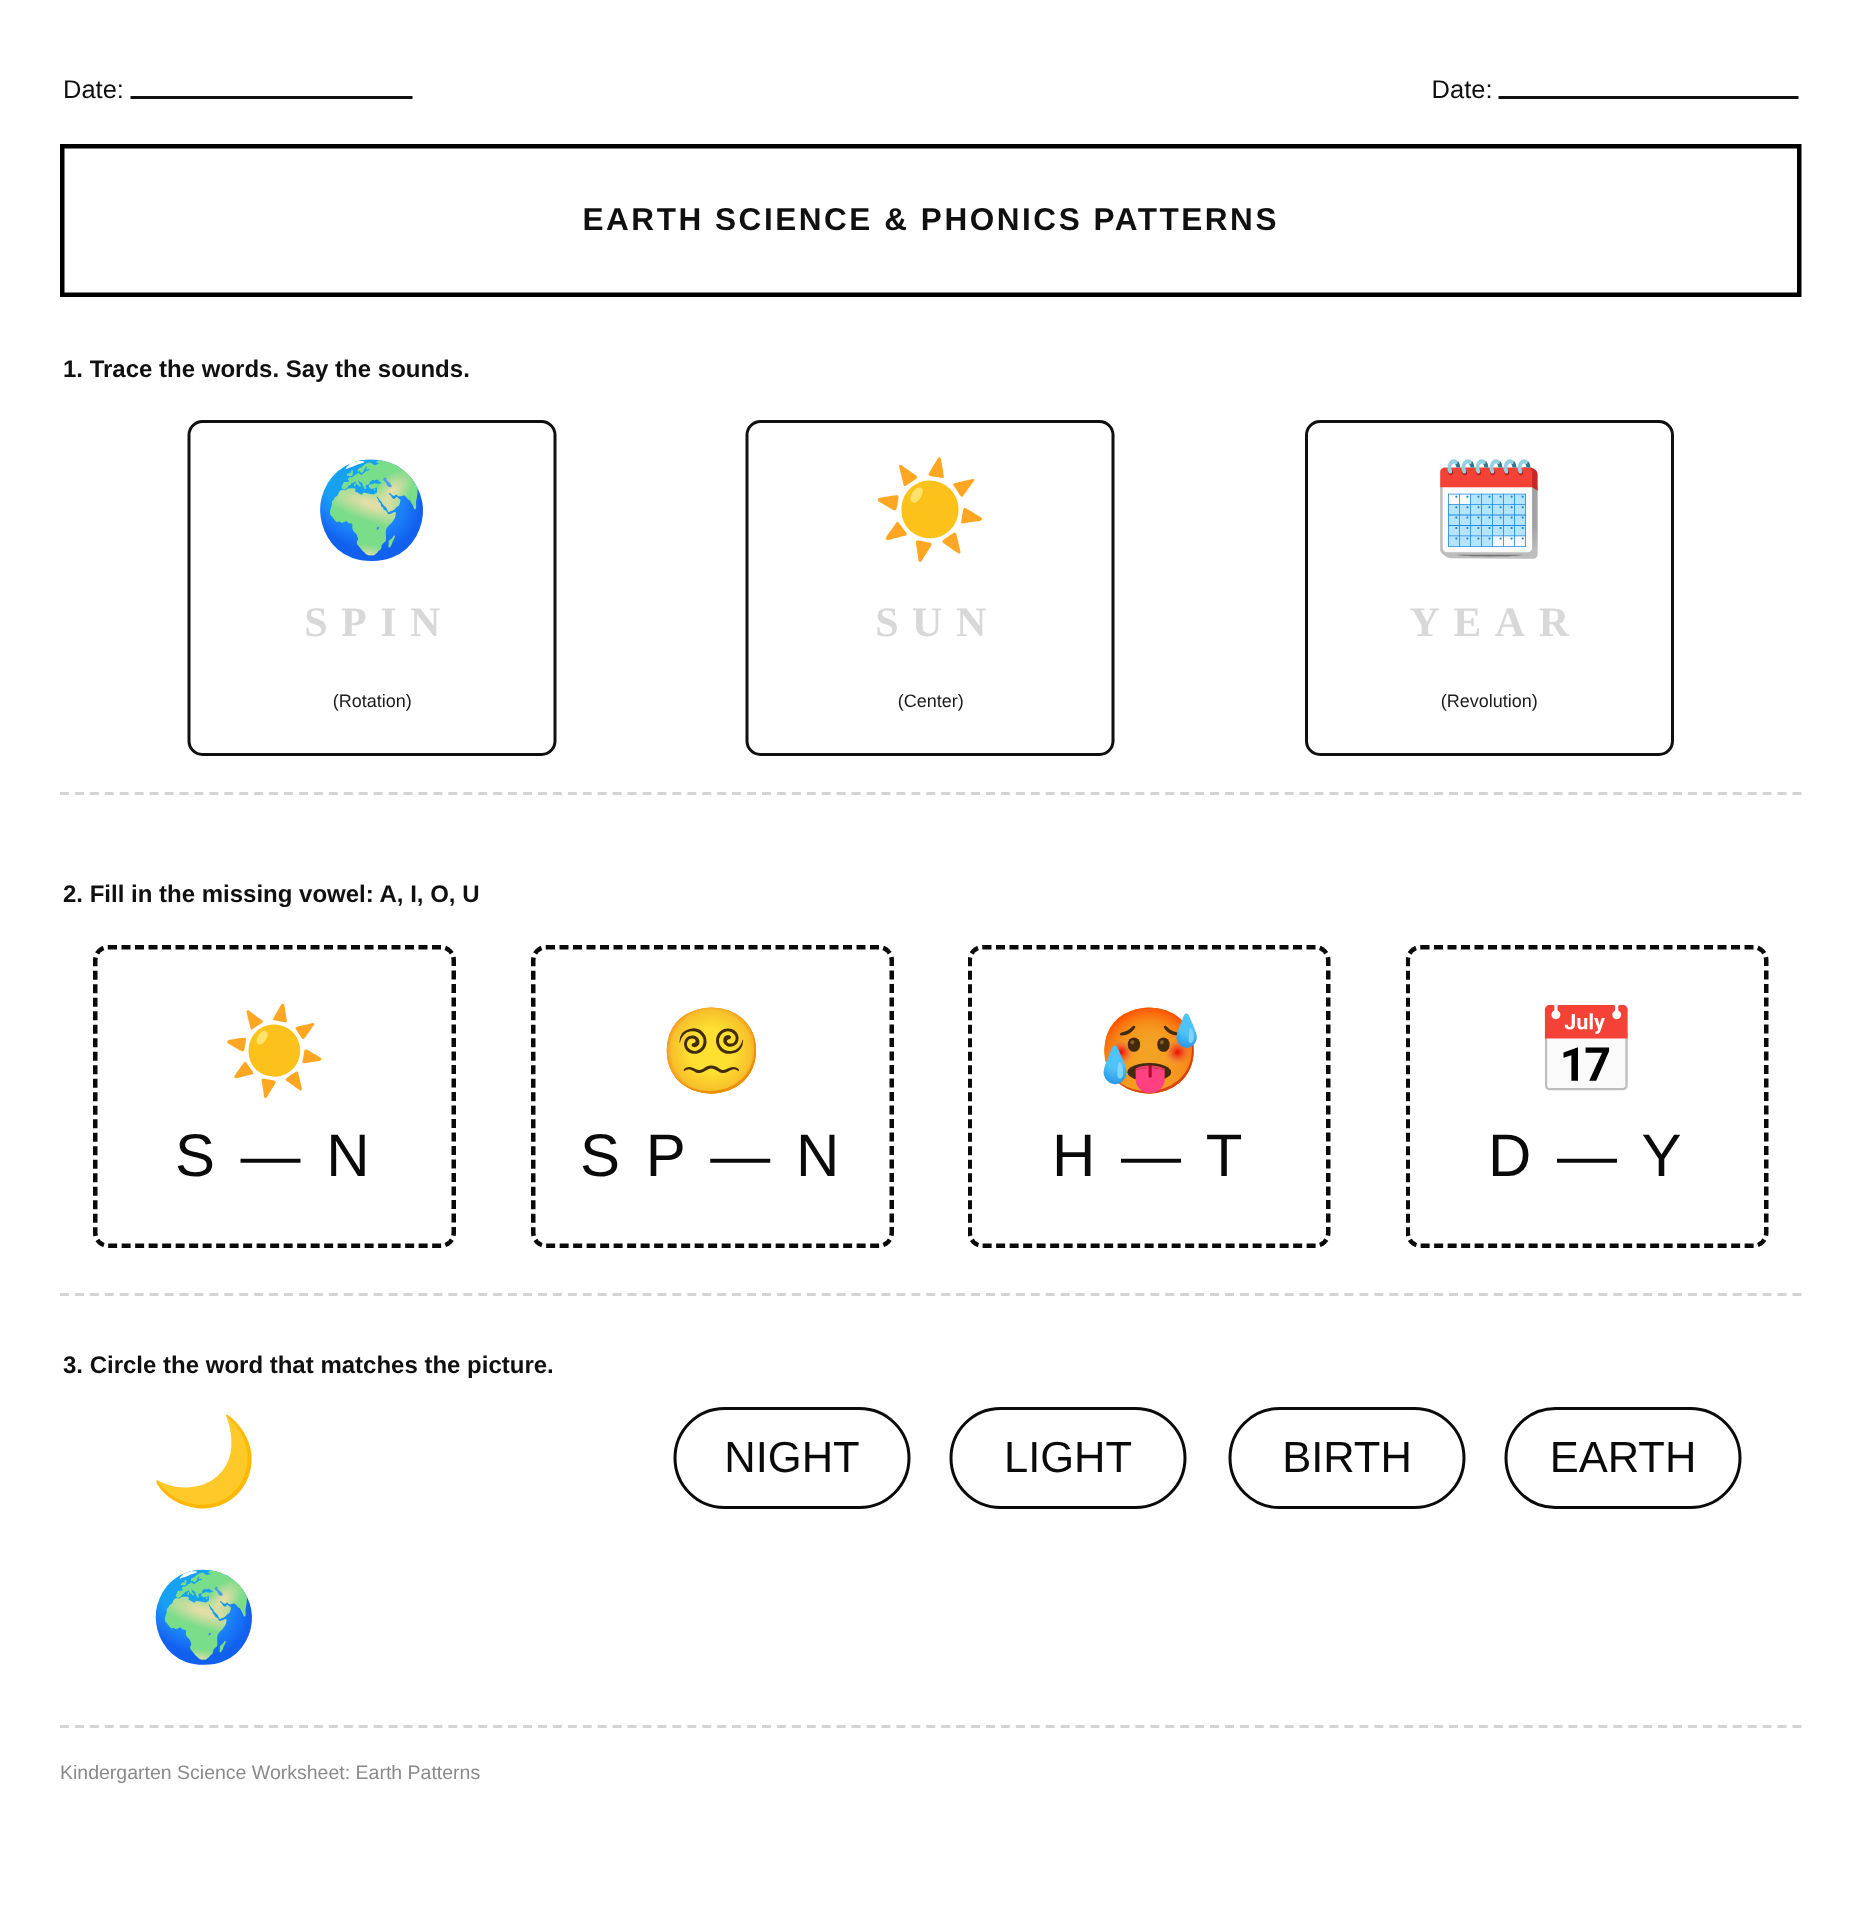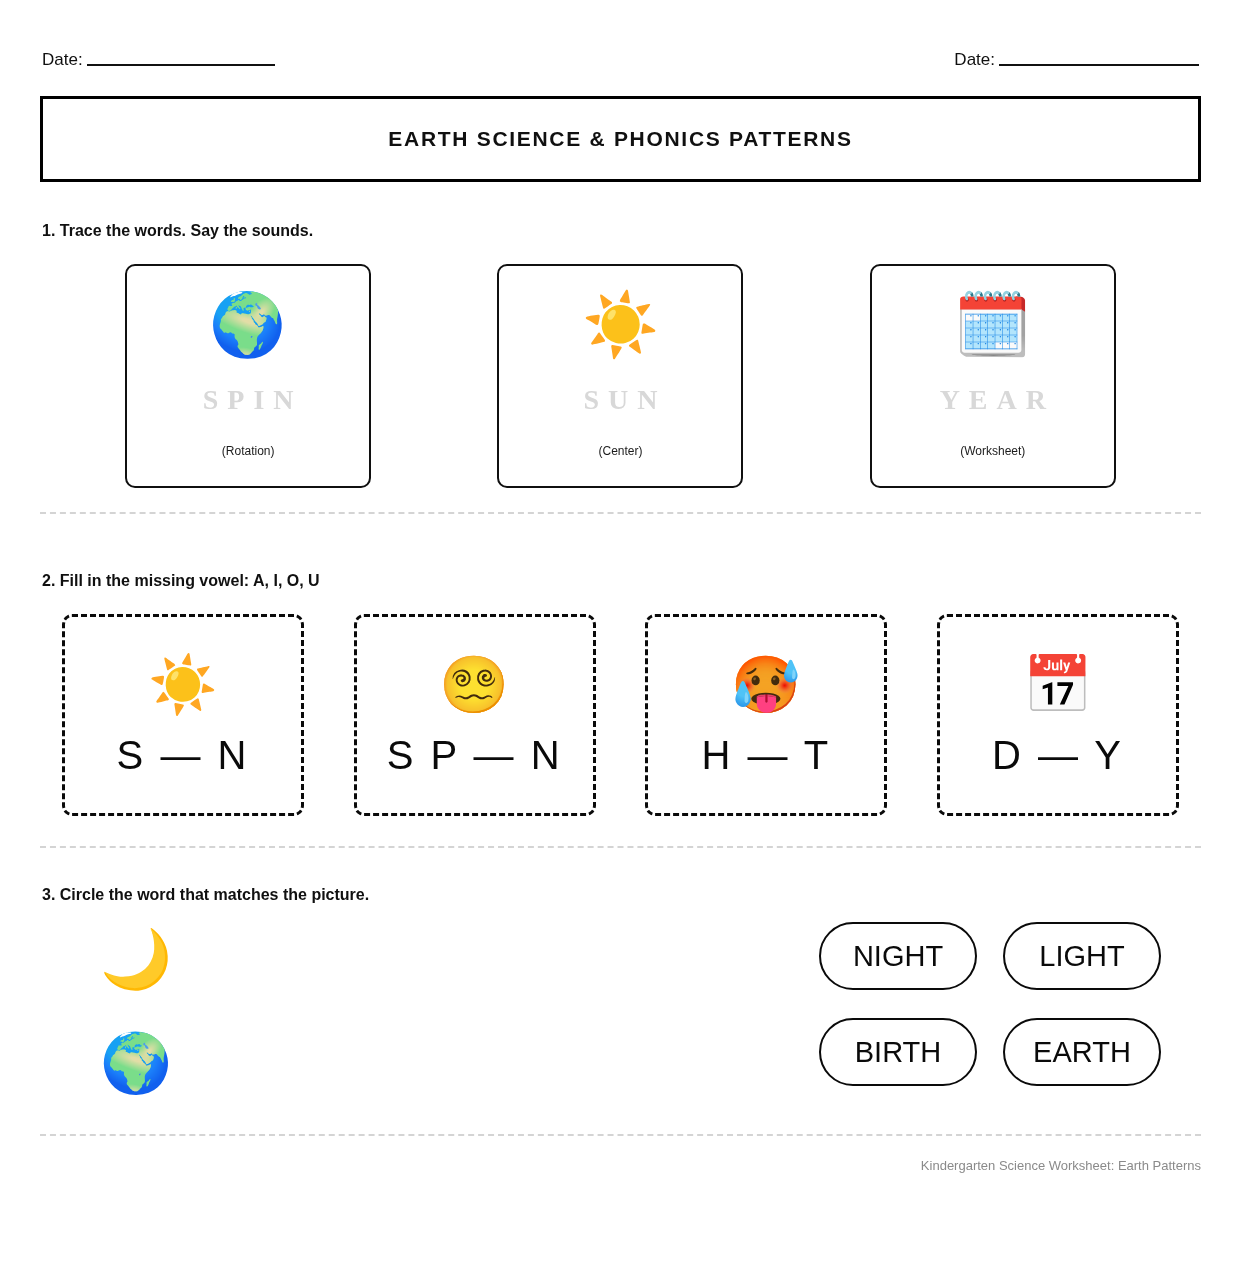--- a/index.html
+++ b/index.html
@@ -49,21 +49,21 @@
     background: #111111;
     margin-bottom: 4px;
   }
   .meta-rule.name { width: 188px; }
   .meta-rule.date { width: 200px; }
 
   
   .title-banner {
     margin-top: 26px;
     border: 3px solid #000000;
-    height: 86px;
+    height: 102px;
     display: flex;
     align-items: center;
     justify-content: center;
   }
   .title-text {
     font-size: 21px;
     font-weight: bold;
     letter-spacing: 1.7px;
     color: #101010;
     text-align: center;
@@ -173,21 +173,20 @@
     gap: 38px;
     padding-top: 6px;
   }
   .picture-emoji {
     font-size: 58px;
     line-height: 66px;
     height: 66px;
   }
   .choices-col {
     display: flex;
-    flex-direction: column;
     gap: 28px;
     padding-top: 2px;
   }
   .choice-row {
     display: flex;
     gap: 26px;
   }
   .choice-oval {
     min-width: 158px;
     height: 68px;
@@ -199,21 +198,21 @@
     font-size: 29px;
     color: #0a0a0a;
     background: #ffffff;
     padding: 0 18px;
   }
   #divider-3 { margin-top: 38px; }
 
   
   .footer {
     margin-top: 22px;
-    text-align: right;
+    text-align: left;
     font-size: 13px;
     color: #8a8a8a;
   }
 </style>
 </head>
 <body>
 
 <div class="page">
 
   <div class="meta-row">
@@ -244,21 +243,21 @@
 
       <div class="trace-card">
         <span class="trace-emoji">☀️</span>
         <div class="trace-word">SUN</div>
         <div class="trace-hint">(Center)</div>
       </div>
 
       <div class="trace-card">
         <span class="trace-emoji">🗓️</span>
         <div class="trace-word">YEAR</div>
-        <div class="trace-hint">(Worksheet)</div>
+        <div class="trace-hint">(Revolution)</div>
       </div>
 
     </div>
   </div>
 
   <div id="divider-1" class="divider"></div>
 
   <div id="section-vowel">
     <div class="section-heading">2. Fill in the missing vowel: A, I, O, U</div>
 

